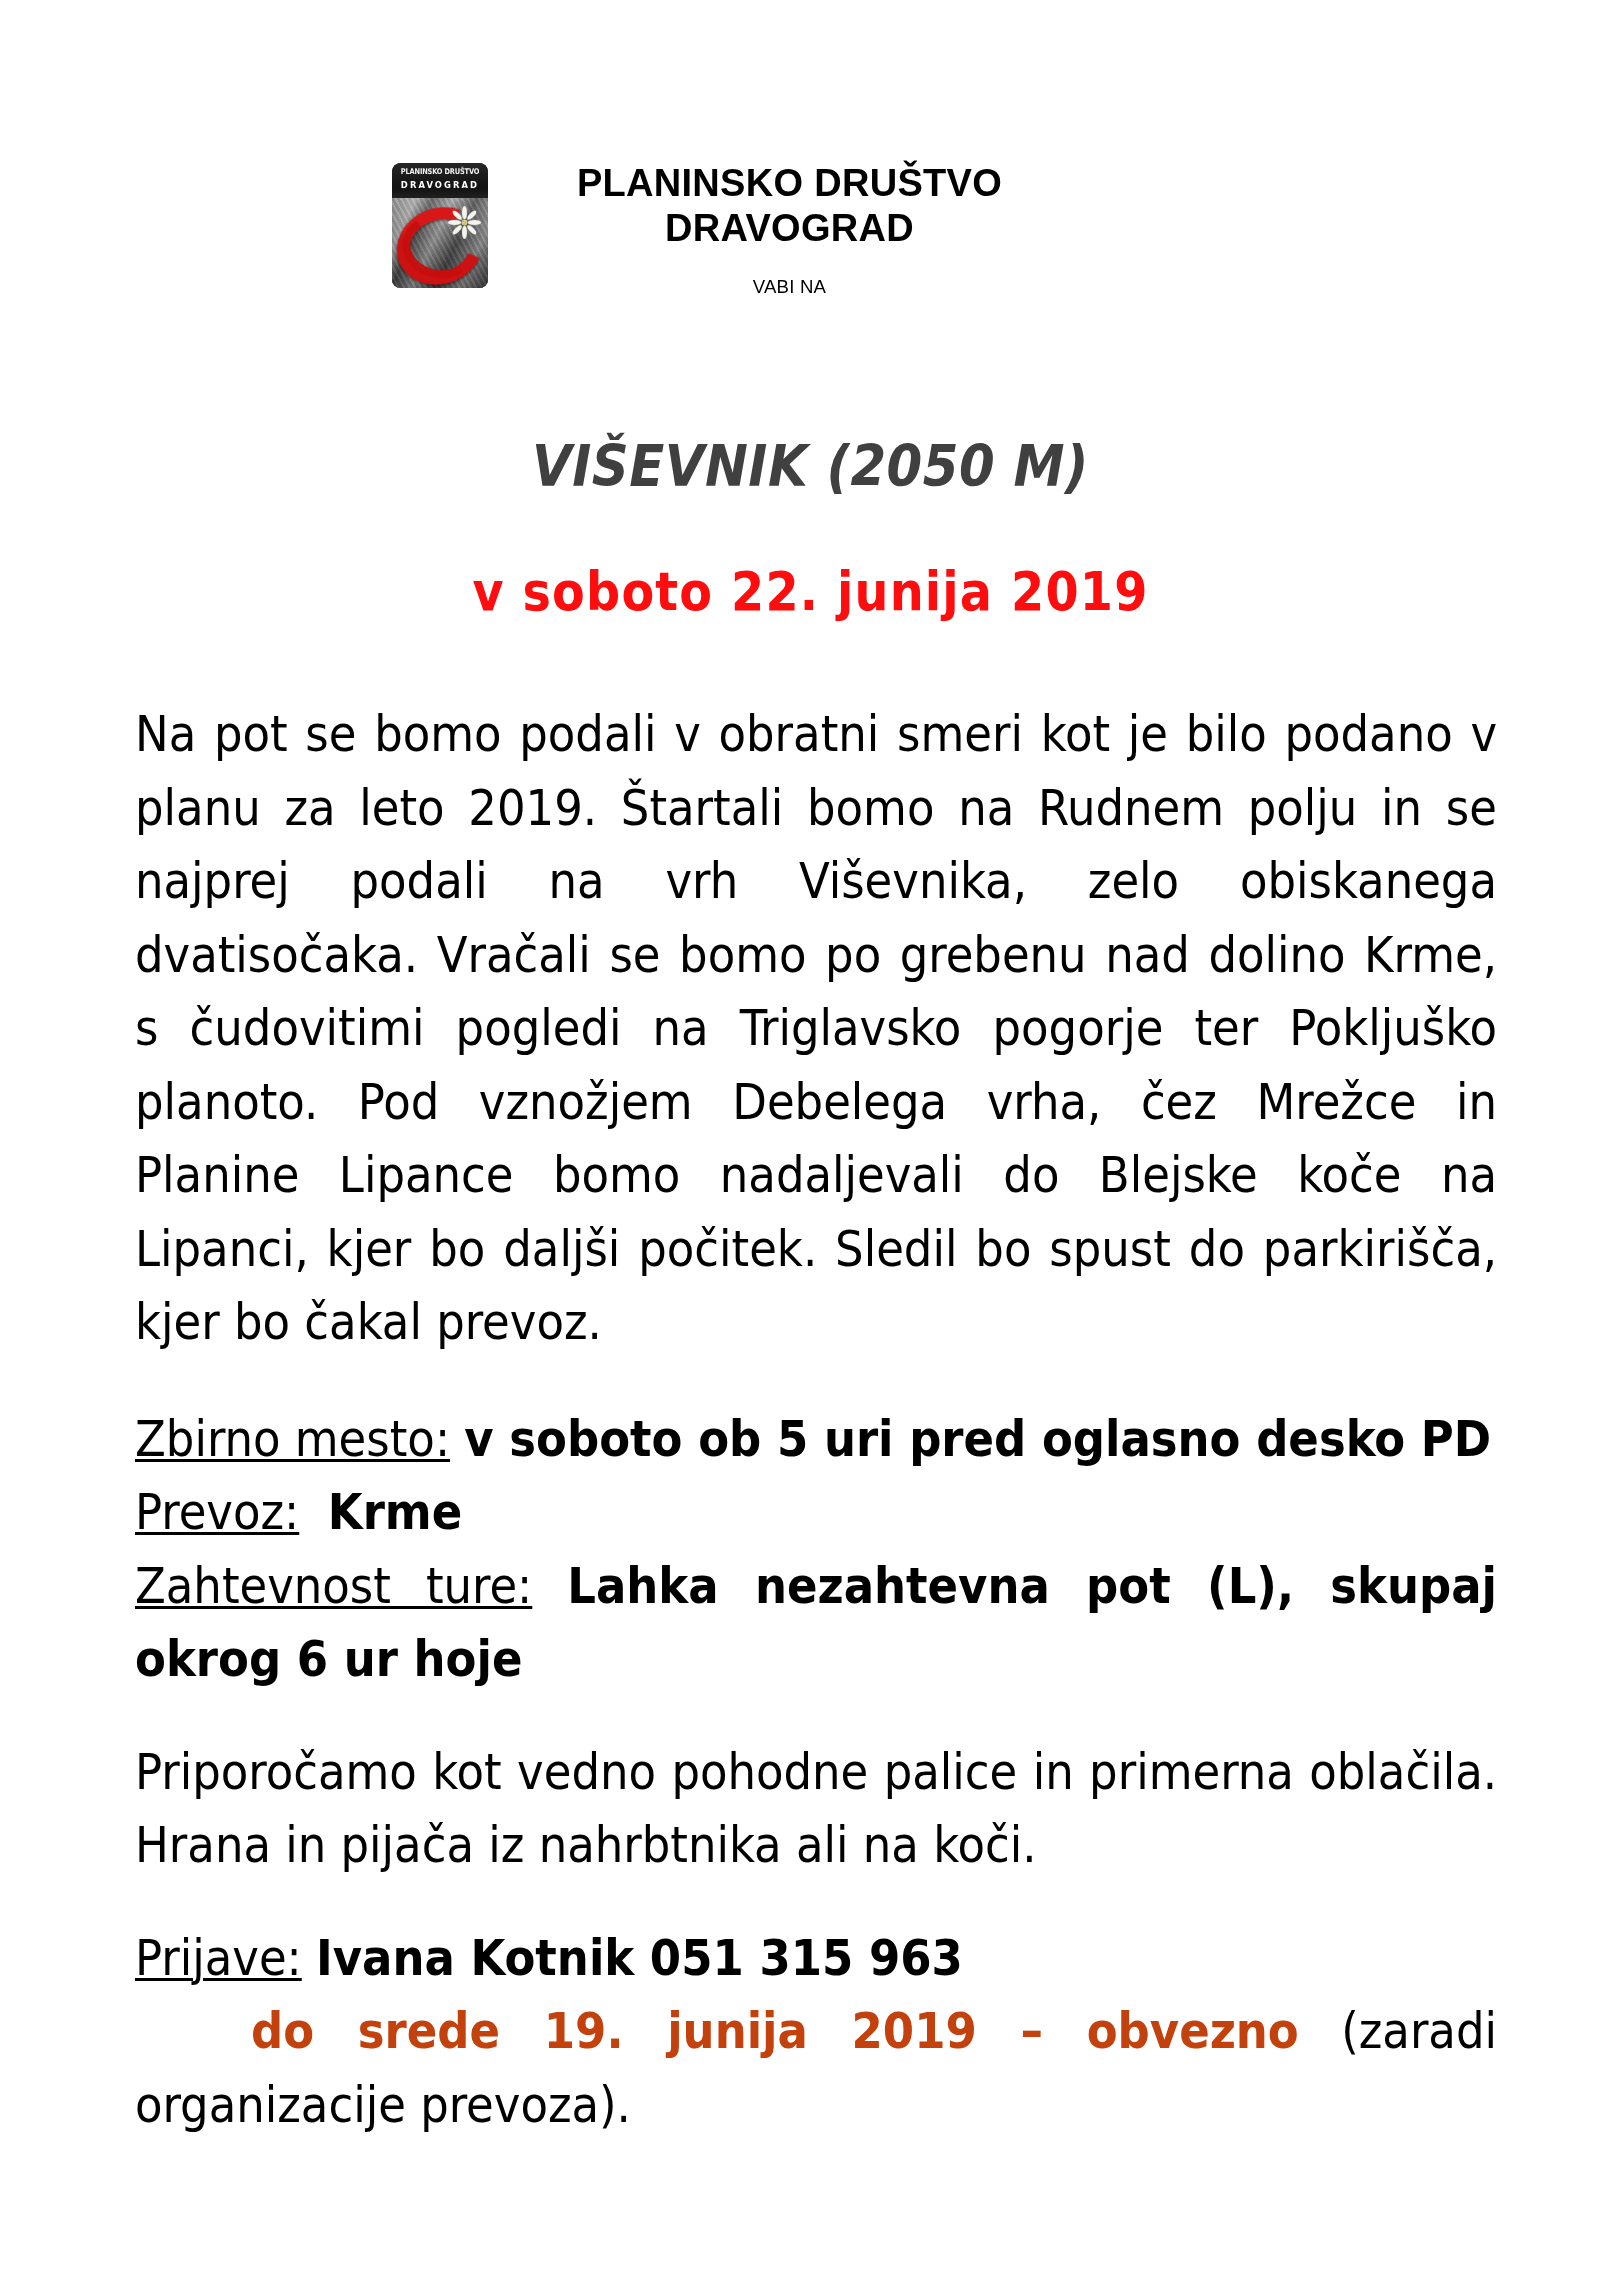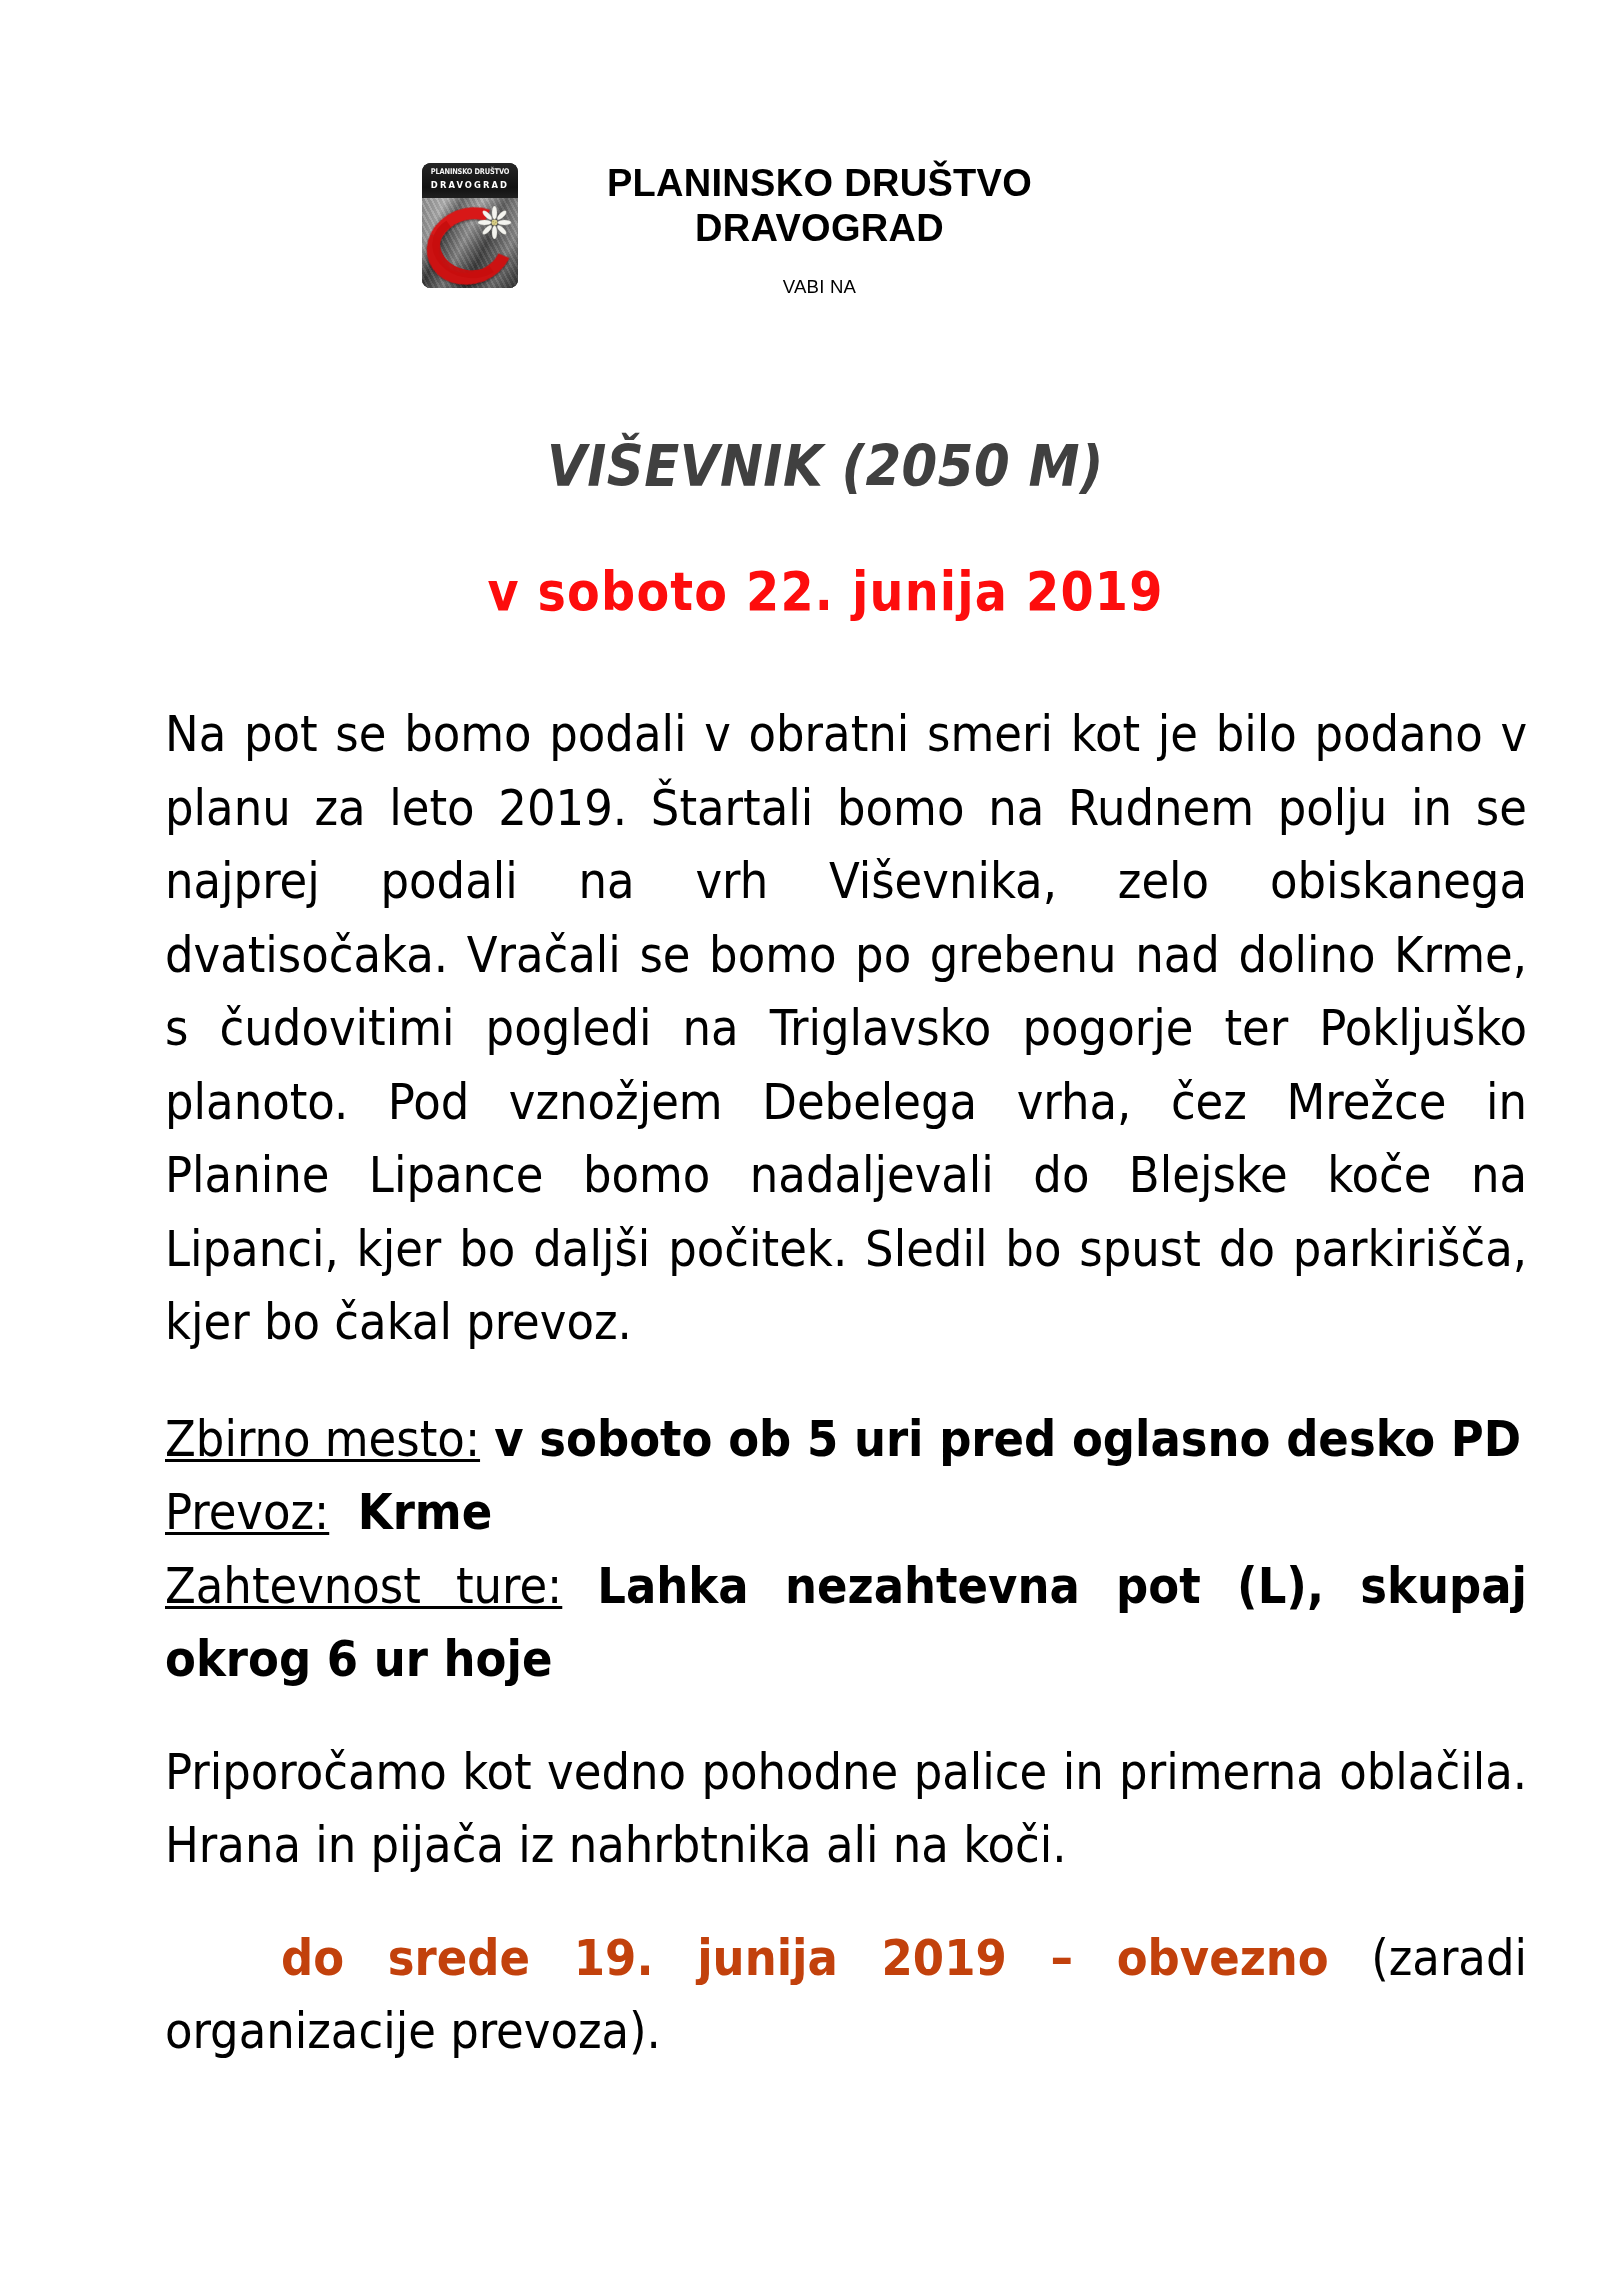--- a/index.html
+++ b/index.html
@@ -11,21 +11,20 @@
     width: 1621px;
     height: 2293px;
     position: relative;
     font-family: "DejaVu Sans Condensed", "Liberation Sans Narrow", "Liberation Sans", sans-serif;
     overflow: hidden;
   }
   .page {
     position: absolute;
     inset: 0;
     background: #fff;
-    margin-left: 30px;
   }
 
   
   .header {
     position: absolute;
     left: 0;
     top: 157px;
     width: 100%;
     display: flex;
     justify-content: flex-start;
@@ -282,19 +281,22 @@
     <p class="info-line">
       <span class="lbl">Zahtevnost ture:</span><span> </span><span class="val-bold">Lahka nezahtevna pot (L), skupaj okrog 6 ur hoje</span>
     </p>
 
     <div class="gap-mid"></div>
 
     <p class="para">Priporočamo kot vedno pohodne palice in primerna oblačila. Hrana in pijača iz nahrbtnika ali na koči.</p>
 
     <div class="gap-mid"></div>
 
+    <p class="info-line">
+      <span class="lbl">Prijave:</span><span> </span><span class="val-bold">Ivana Kotnik 051 315 963</span>
+    </p>
     <p class="indent-line"><span class="indent-sp"></span><span class="val-bold red">do srede 19. junija 2019 – obvezno</span><span> </span><span>(zaradi organizacije prevoza).</span>
     </p>
   </div>
 
 
 </div>
 
 
 </body></html>

